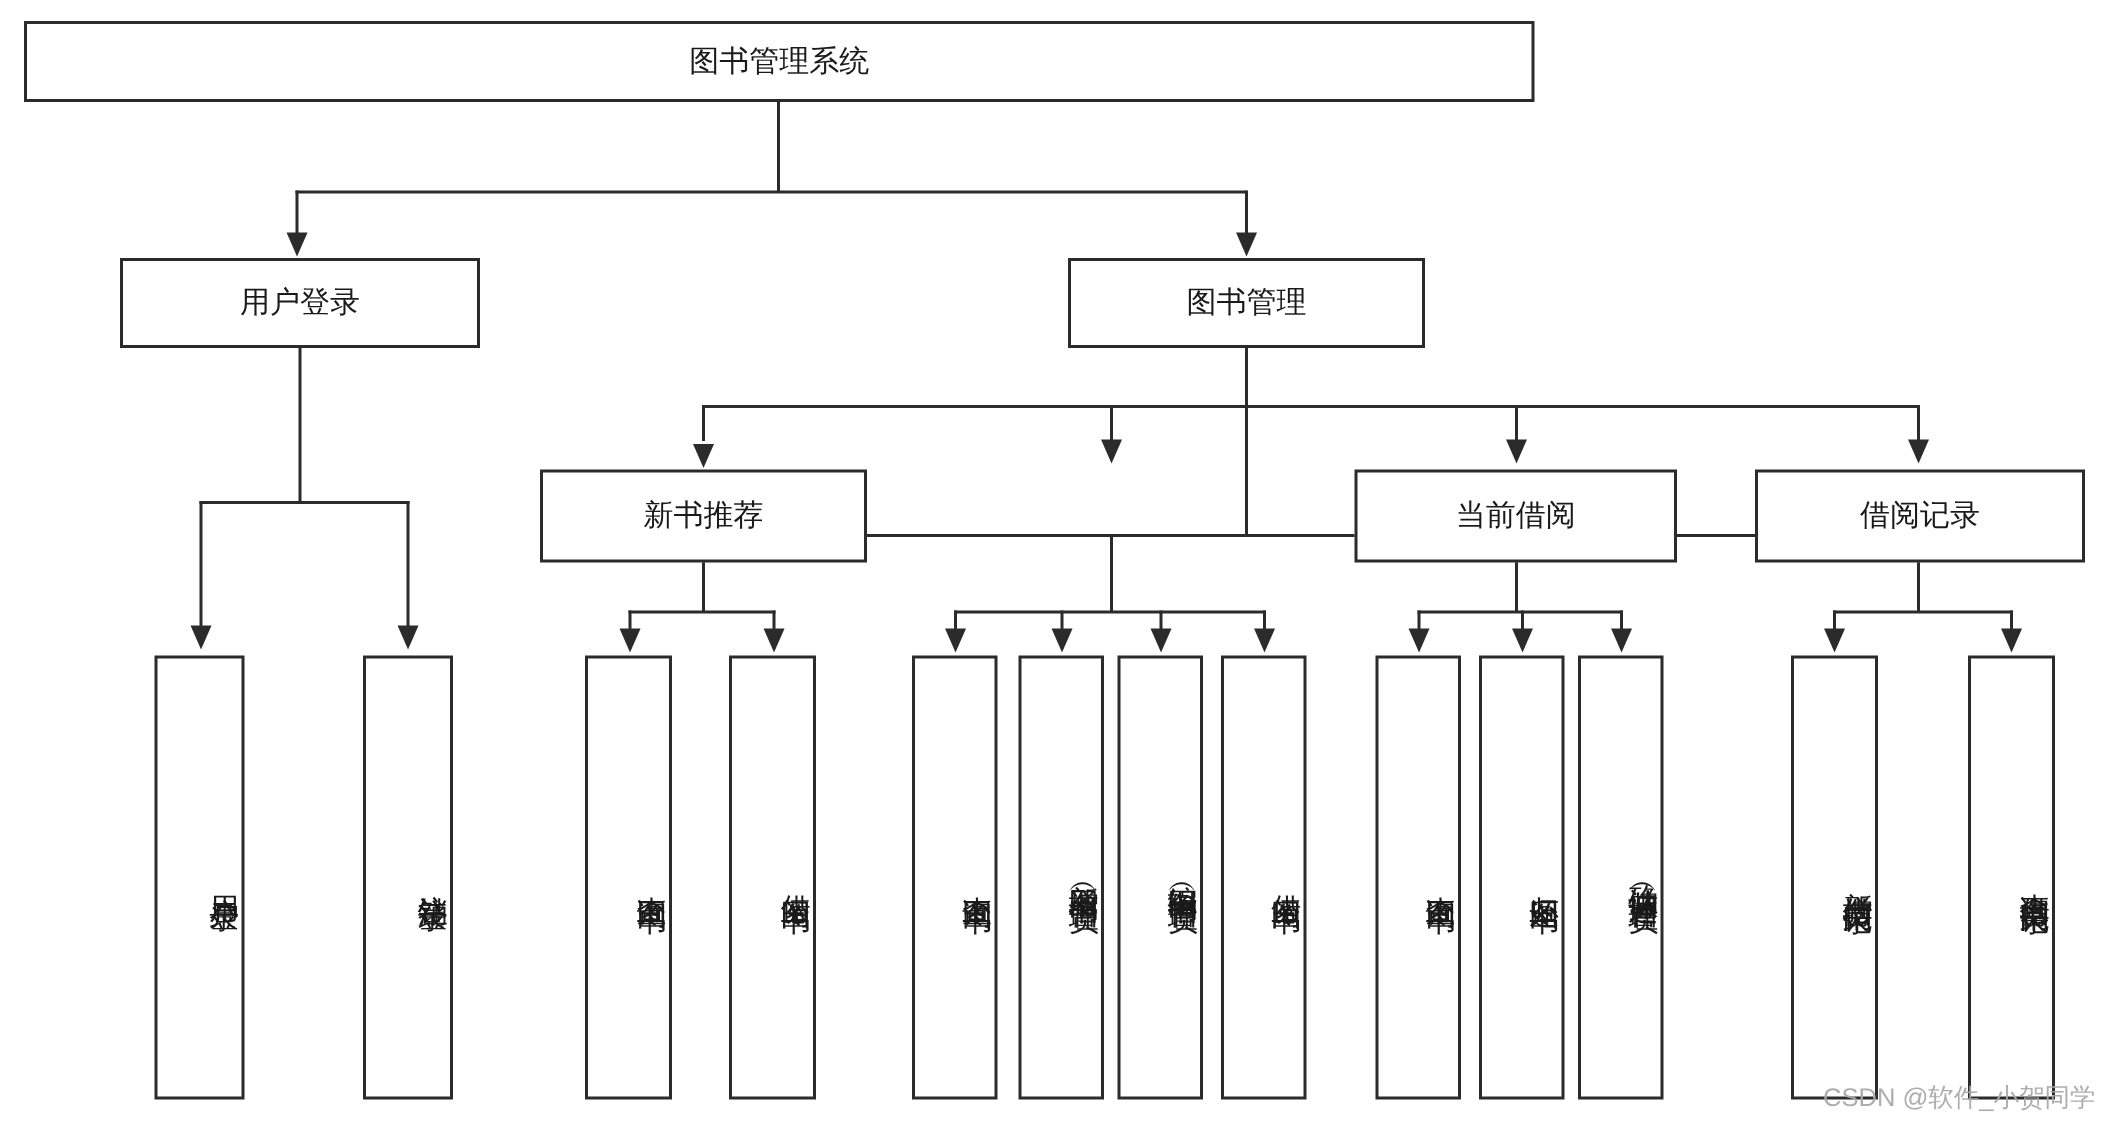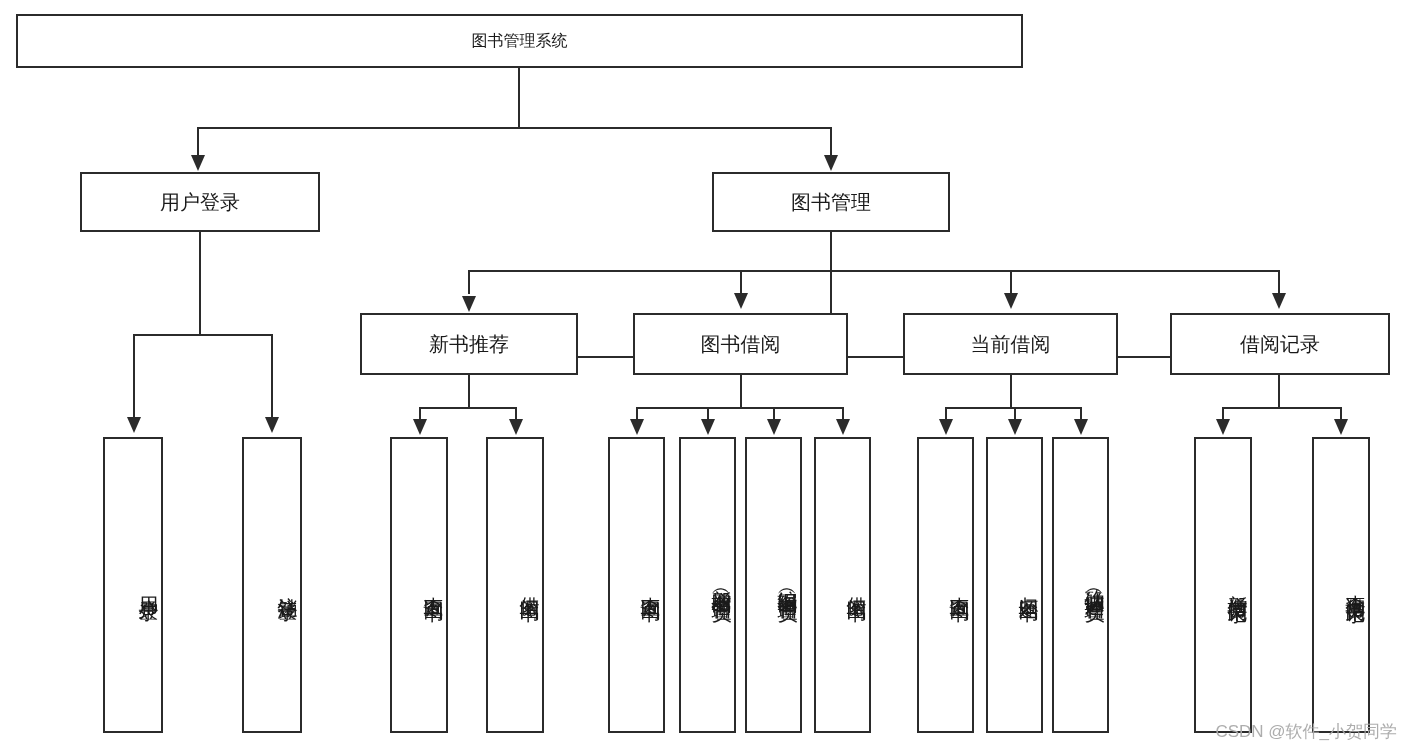--- a/index.html
+++ b/index.html
@@ -20,21 +20,21 @@
     box-sizing:border-box;
     border:2px solid #2b2b2b;
     background:#ffffff;
     display:flex;
     align-items:center;
     justify-content:center;
     text-align:center;
     color:#1a1a1a;
     line-height:1.25;
   }
-  .node.root{font-size:16px;}
+  .node.root{font-size:20px;}
   .node.lvl1{font-size:20px;}
   .node.lvl2{font-size:20px;}
   .node.leaf{
     font-size:20px;
     writing-mode:vertical-rl;
     text-orientation:upright;
     letter-spacing:2px;
     padding:14px 0 14px 0;
     align-items:flex-start;
     justify-content:center;
@@ -113,23 +113,20 @@
   <div class="ln v" style="left:740px;top:270px;height:24px;"></div>
   <div class="arrow" style="left:734px;top:293px;"></div>
   <div class="ln v" style="left:1010px;top:270px;height:24px;"></div>
   <div class="arrow" style="left:1004px;top:293px;"></div>
   <div class="ln v" style="left:1278px;top:270px;height:24px;"></div>
   <div class="arrow" style="left:1272px;top:293px;"></div>
 
   <div class="node lvl2" style="left:360px;top:313px;width:218px;height:62px;justify-content:center;">
     <span>新书推荐</span>
   </div>
-  <div class="node lvl2" style="left:633px;top:313px;width:215px;height:62px;">
-    <span>图书借阅</span>
-  </div>
   <div class="node lvl2" style="left:903px;top:313px;width:215px;height:62px;">
     <span>当前借阅</span>
   </div>
   <div class="node lvl2" style="left:1170px;top:313px;width:220px;height:62px;">
     <span>借阅记录</span>
   </div>
 
   <div class="ln v" style="left:468px;top:375px;height:33px;"></div>
   <div class="ln h" style="left:419px;top:407px;width:98px;"></div>
   <div class="ln v" style="left:419px;top:407px;height:14px;"></div>

